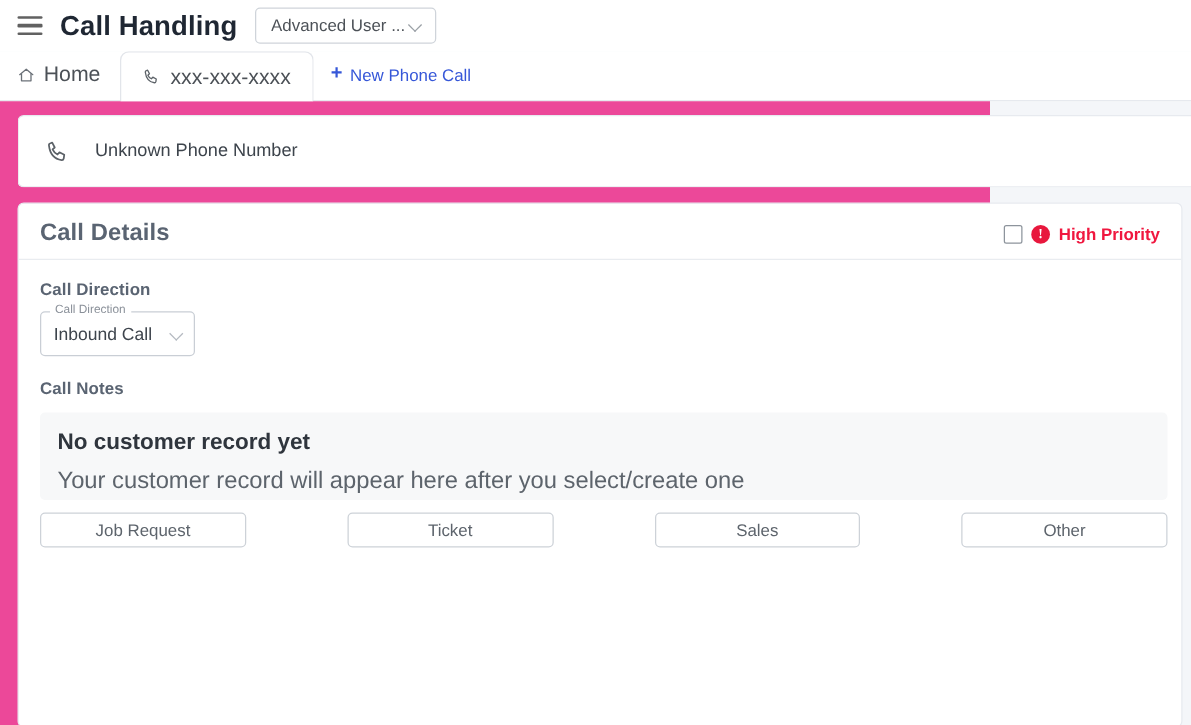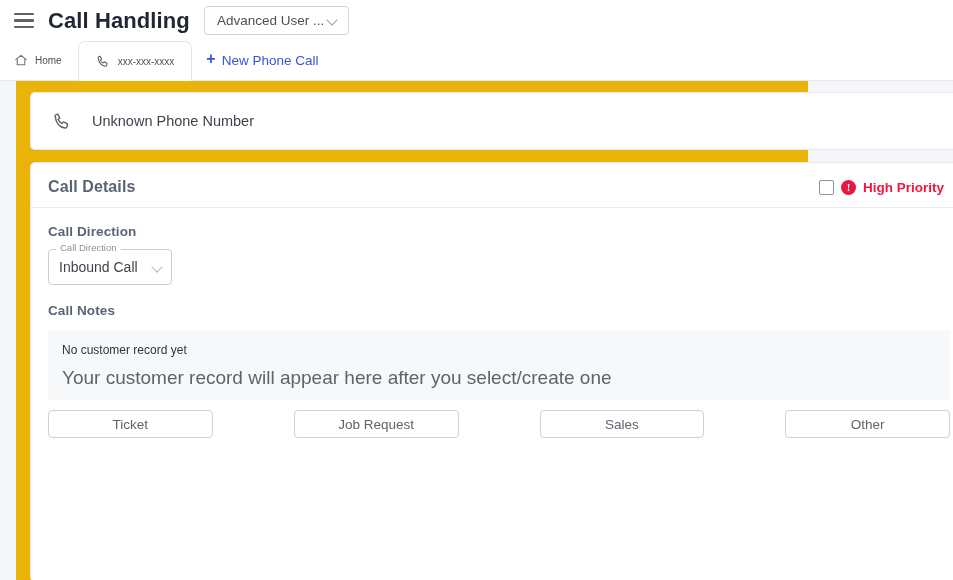--- a/index.html
+++ b/index.html
@@ -83,21 +83,21 @@
     width: 953px; height: 40px;
     background: #ffffff;
     display: flex; align-items: flex-end;
     border-bottom: 1px solid #e6e9ee;
   }
   .tab {
     height: 40px;
     display: flex; align-items: center;
     gap: 7px;
     padding: 0 14px;
-    font-size: 10px;
+    font-size: 17px;
     color: #4c5157;
     cursor: pointer;
     white-space: nowrap;
   }
   .tab.home { padding-left: 14px; padding-right: 16px; }
   .tab.active {
     background: #ffffff;
     border: 1px solid #e2e5ea;
     border-bottom: none;
     border-radius: 7px 7px 0 0;
@@ -119,23 +119,23 @@
   .plus-ic {
     font-size: 16px; line-height: 1;
     color: #3657d8; font-weight: bold;
     position: relative; top: -1px;
   }
   .ic { display: inline-flex; align-items: center; justify-content: center; }
 
   
   .body {
     position: absolute;
-    top: 81px; left: 16px;
+    top: 81px; left: 0;
     width: 792px; height: 499px;
-    background: #eab308;
+    background: #ec4899;
     padding-top: 11px;
   }
 
   .card {
     background: #ffffff;
     border: 1px solid #e7eaef;
     border-radius: 5px;
   }
 
   
@@ -161,21 +161,21 @@
     height: 420px;
     padding: 0 17px;
     position: relative;
   }
   .details-head {
     height: 44px;
     display: flex; align-items: center;
     padding-top: 4px;
   }
   .details-title {
-    font-size: 16px;
+    font-size: 19px;
     font-weight: bold;
     color: #5a6472;
     letter-spacing: 0.1px;
   }
   .priority-wrap {
     margin-left: auto;
     display: flex; align-items: center; gap: 7px;
   }
   .checkbox {
     width: 15px; height: 15px;
@@ -282,22 +282,22 @@
   
   .record-panel {
     margin-top: 12px;
     width: 902px;
     height: 70px;
     background: #f7f8f9;
     border-radius: 4px;
     padding: 13px 14px 0 14px;
   }
   .record-title {
-    font-size: 12px;
-    font-weight: normal;
+    font-size: 18px;
+    font-weight: bold;
     color: #2f353d;
   }
   .record-sub {
     margin-top: 10px;
     font-size: 19px;
     color: #5d646c;
   }
 
   
   .reason-label { padding-top: 14px; }
@@ -405,21 +405,21 @@
       <div class="notes-label section-label">Call Notes</div>
 
       
       <div class="record-panel">
         <div class="record-title">No customer record yet</div>
         <div class="record-sub">Your customer record will appear here after you select/create one</div>
       </div>
 
       
       <div class="reason-grid">
+        <button class="reason-btn">Job Request</button>
         <button class="reason-btn">Ticket</button>
-        <button class="reason-btn">Job Request</button>
         <button class="reason-btn">Sales</button>
         <button class="reason-btn">Other</button>
       </div>
 
     </div>
   </div>
 </div>
 
 </body></html>

